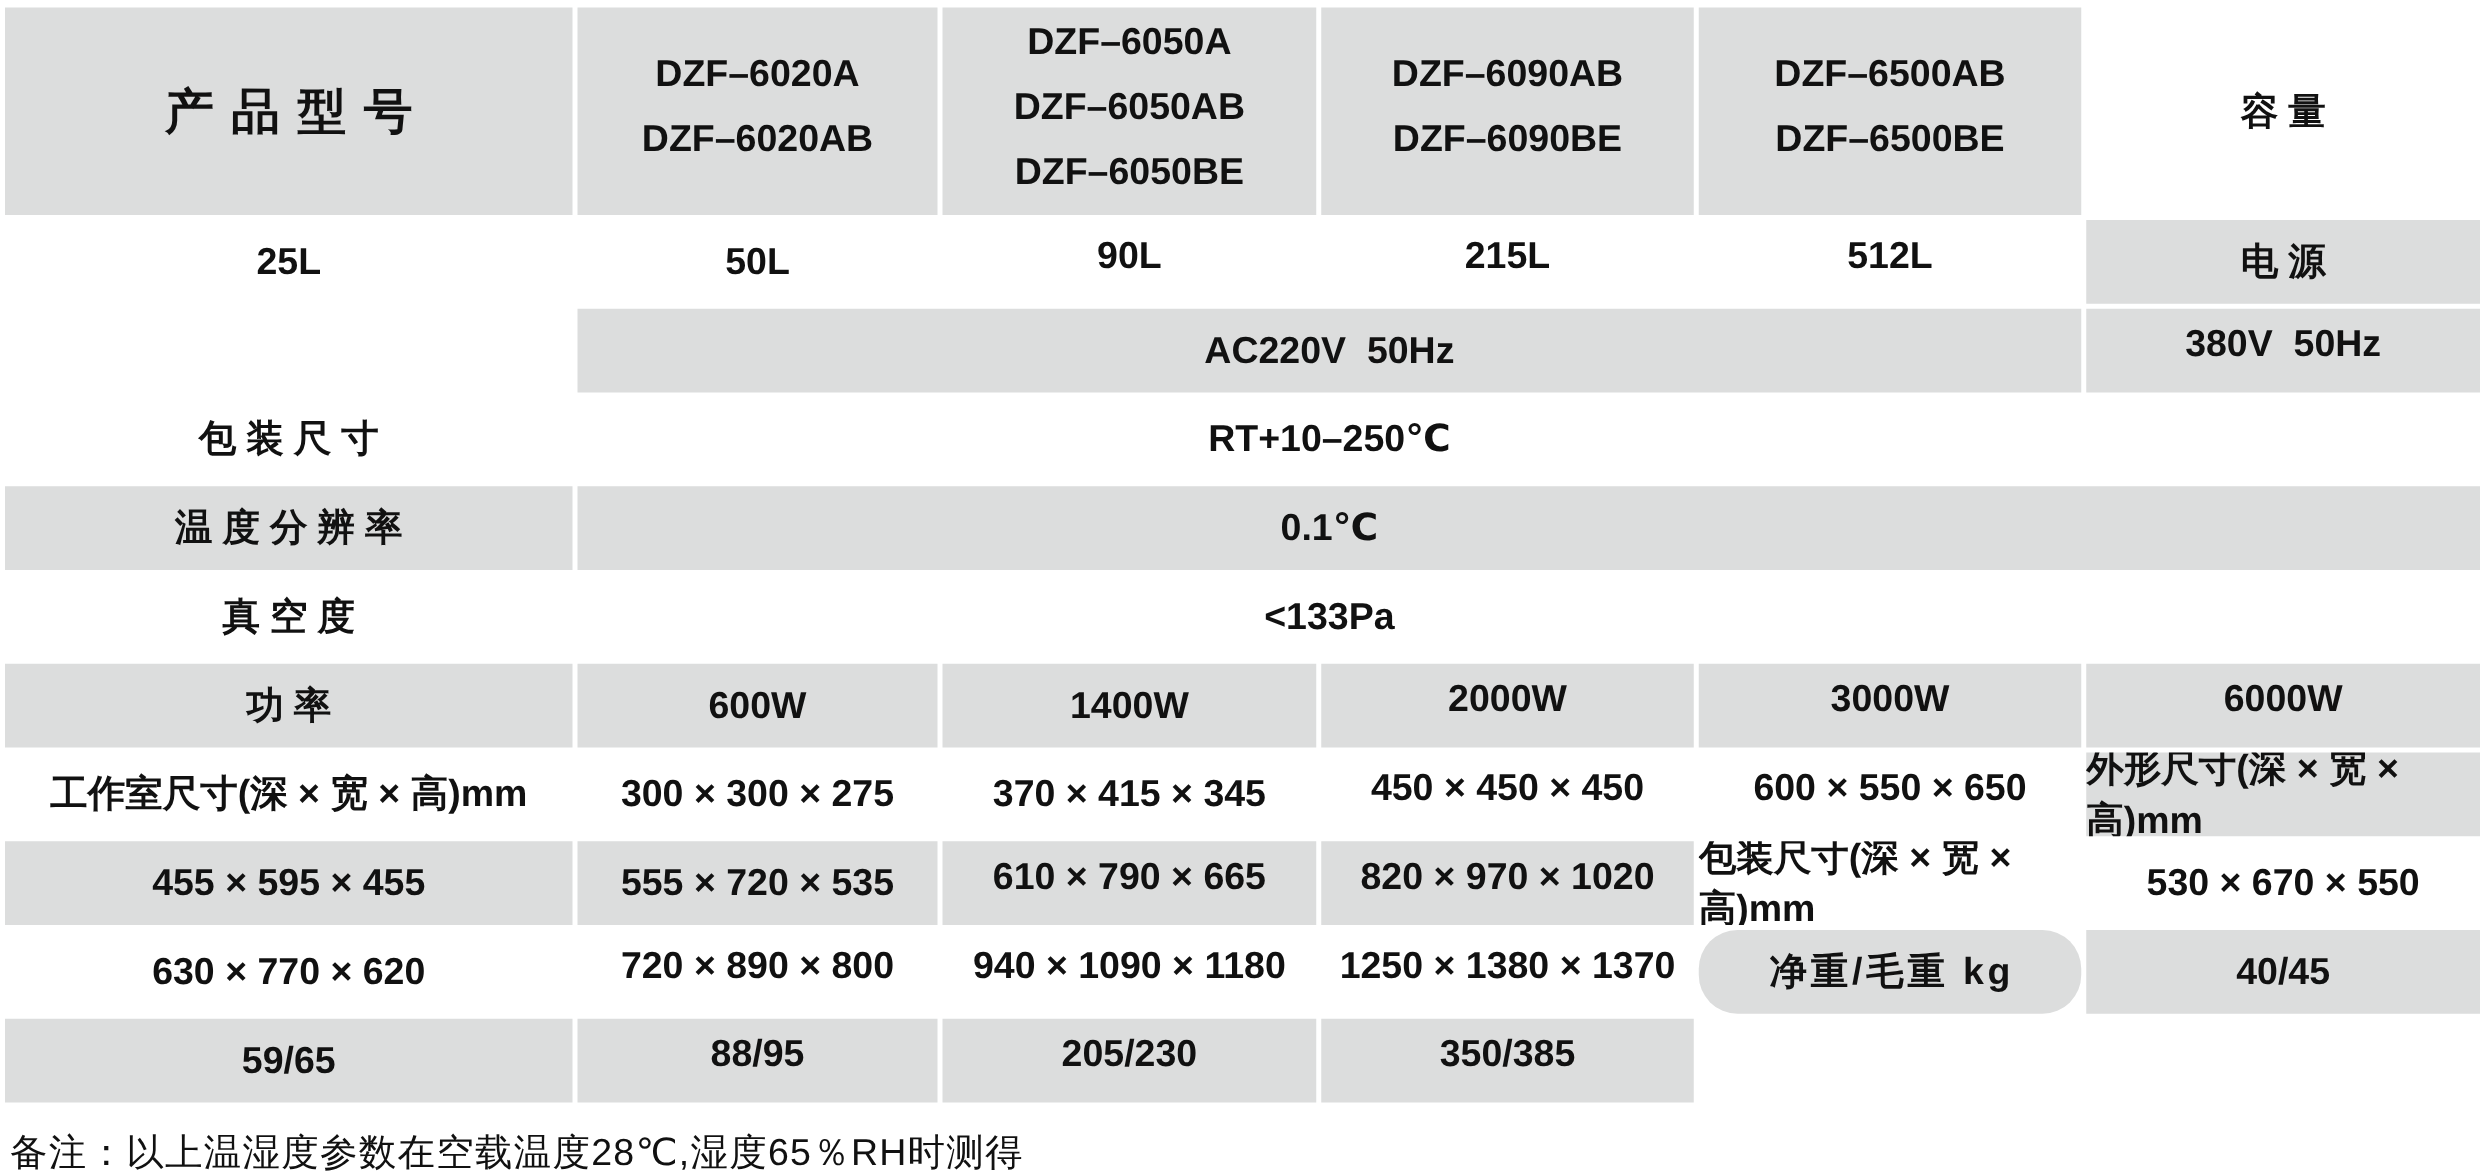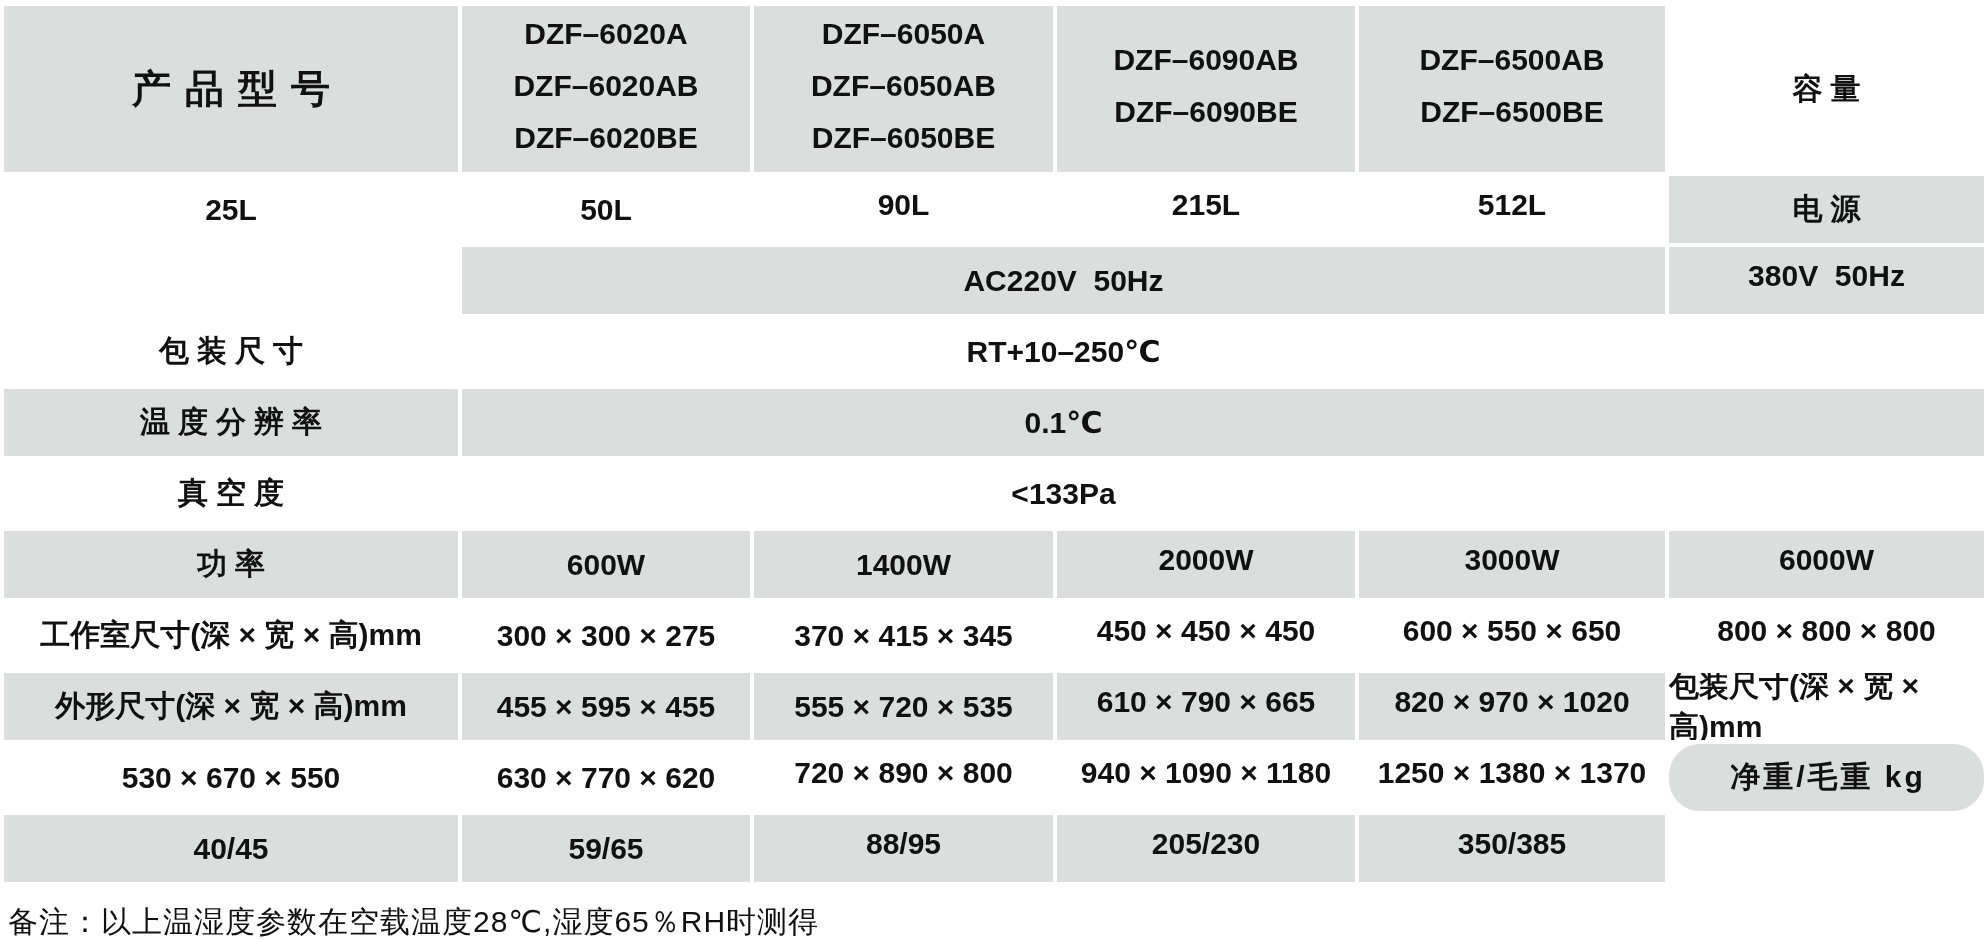--- a/index.html
+++ b/index.html
@@ -53,21 +53,20 @@
 </style>
 </head>
 <body>
 
 <div class="tbl">
 
   <div class="c g pt">产品型号</div>
   <div class="c g hc">
     <div>DZF–6020A</div>
     <div>DZF–6020AB</div>
-    <div>DZF–6020BE</div>
   </div>
   <div class="c g hc">
     <div>DZF–6050A</div>
     <div>DZF–6050AB</div>
     <div>DZF–6050BE</div>
   </div>
   <div class="c g hc">
     <div>DZF–6090AB</div>
     <div>DZF–6090BE</div>
   </div>
@@ -139,23 +138,20 @@
     </div>
   <div class="c">
       <span class="v">370 × 415 × 345</span>
     </div>
   <div class="c">
       <span class="v hi">450 × 450 × 450</span>
     </div>
   <div class="c">
       <span class="v hi">600 × 550 × 650</span>
     </div>
-  <div class="c">
-      <span class="v hi">800 × 800 × 800</span>
-    </div>
 
   <div class="c g lab">外形尺寸(深 × 宽 × 高)mm</div>
   <div class="c g">
       <span class="v">455 × 595 × 455</span>
     </div>
   <div class="c g">
       <span class="v">555 × 720 × 535</span>
     </div>
   <div class="c g">
       <span class="v hi">610 × 790 × 665</span>

